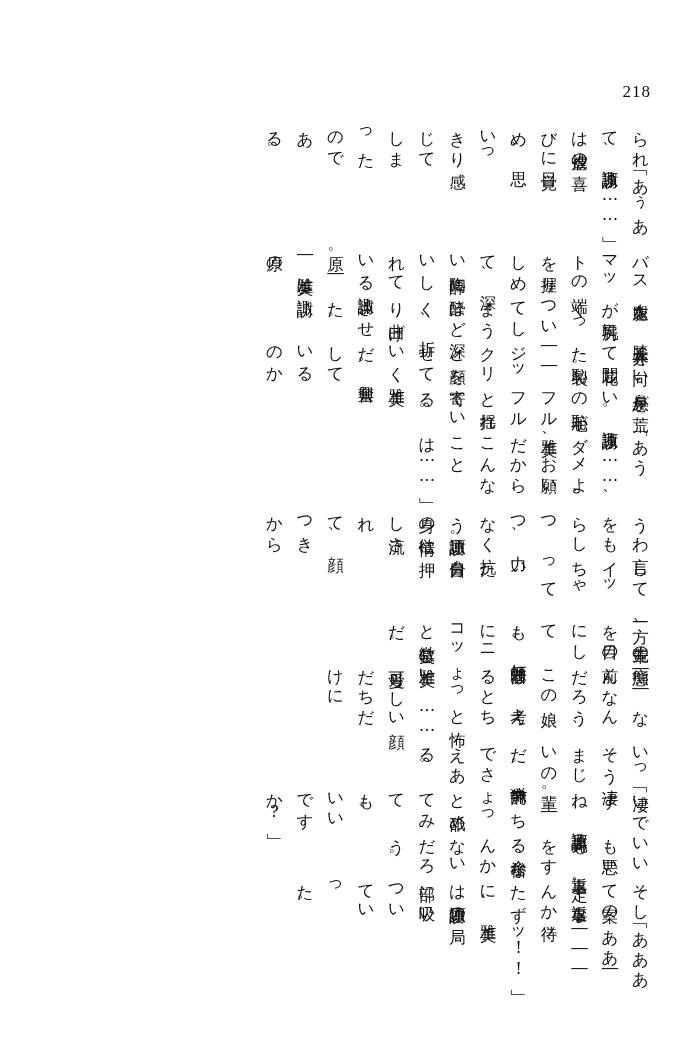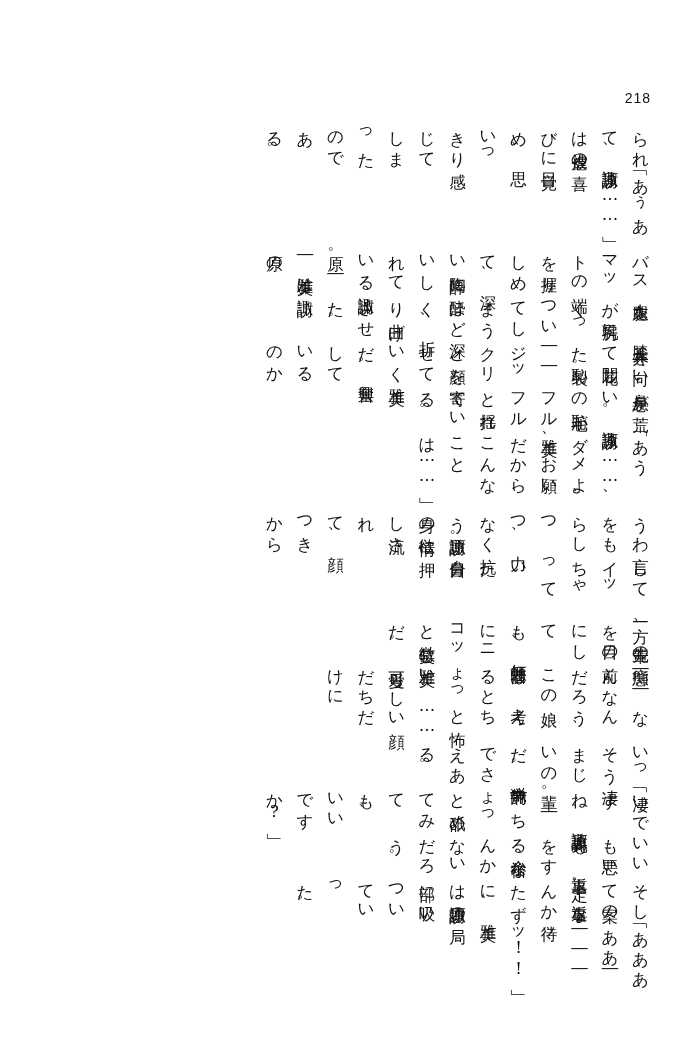--- a/index.html
+++ b/index.html
@@ -16,25 +16,25 @@
     position: relative;
   }
   .page {
     position: relative;
     width: 699px;
     height: 1050px;
     box-sizing: border-box;
   }
   .page-number {
     position: absolute;
-    top: 90px;
+    top: 82px;
     right: 48px;
-    font-size: 14px;
+    font-size: 17px;
     letter-spacing: 1px;
-    font-family: Liberation Sans, sans-serif;
+    font-family: Liberation Serif, serif;
     color: #111;
   }
   .text-body {
     position: absolute;
     top: 120px;
     right: 44px;
     left: 52px;
     height: 860px;
     writing-mode: vertical-rl;
     text-orientation: upright;

